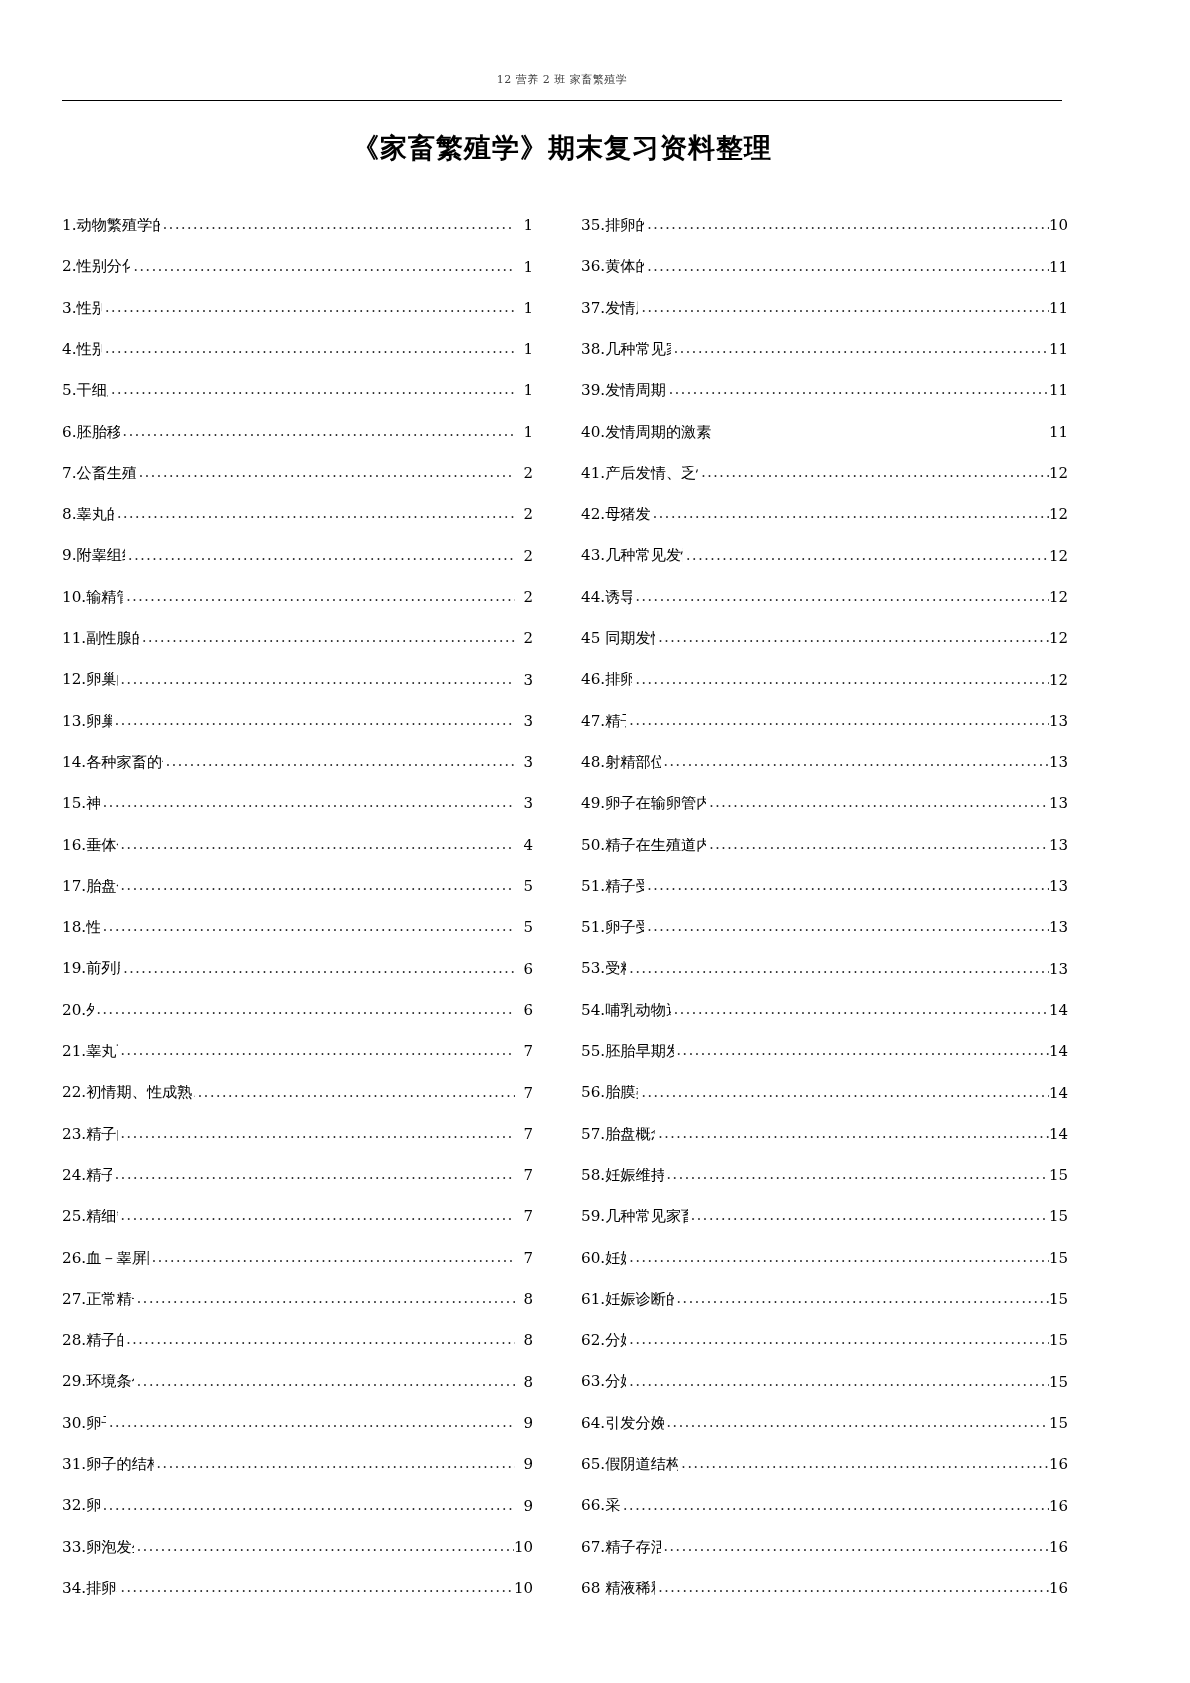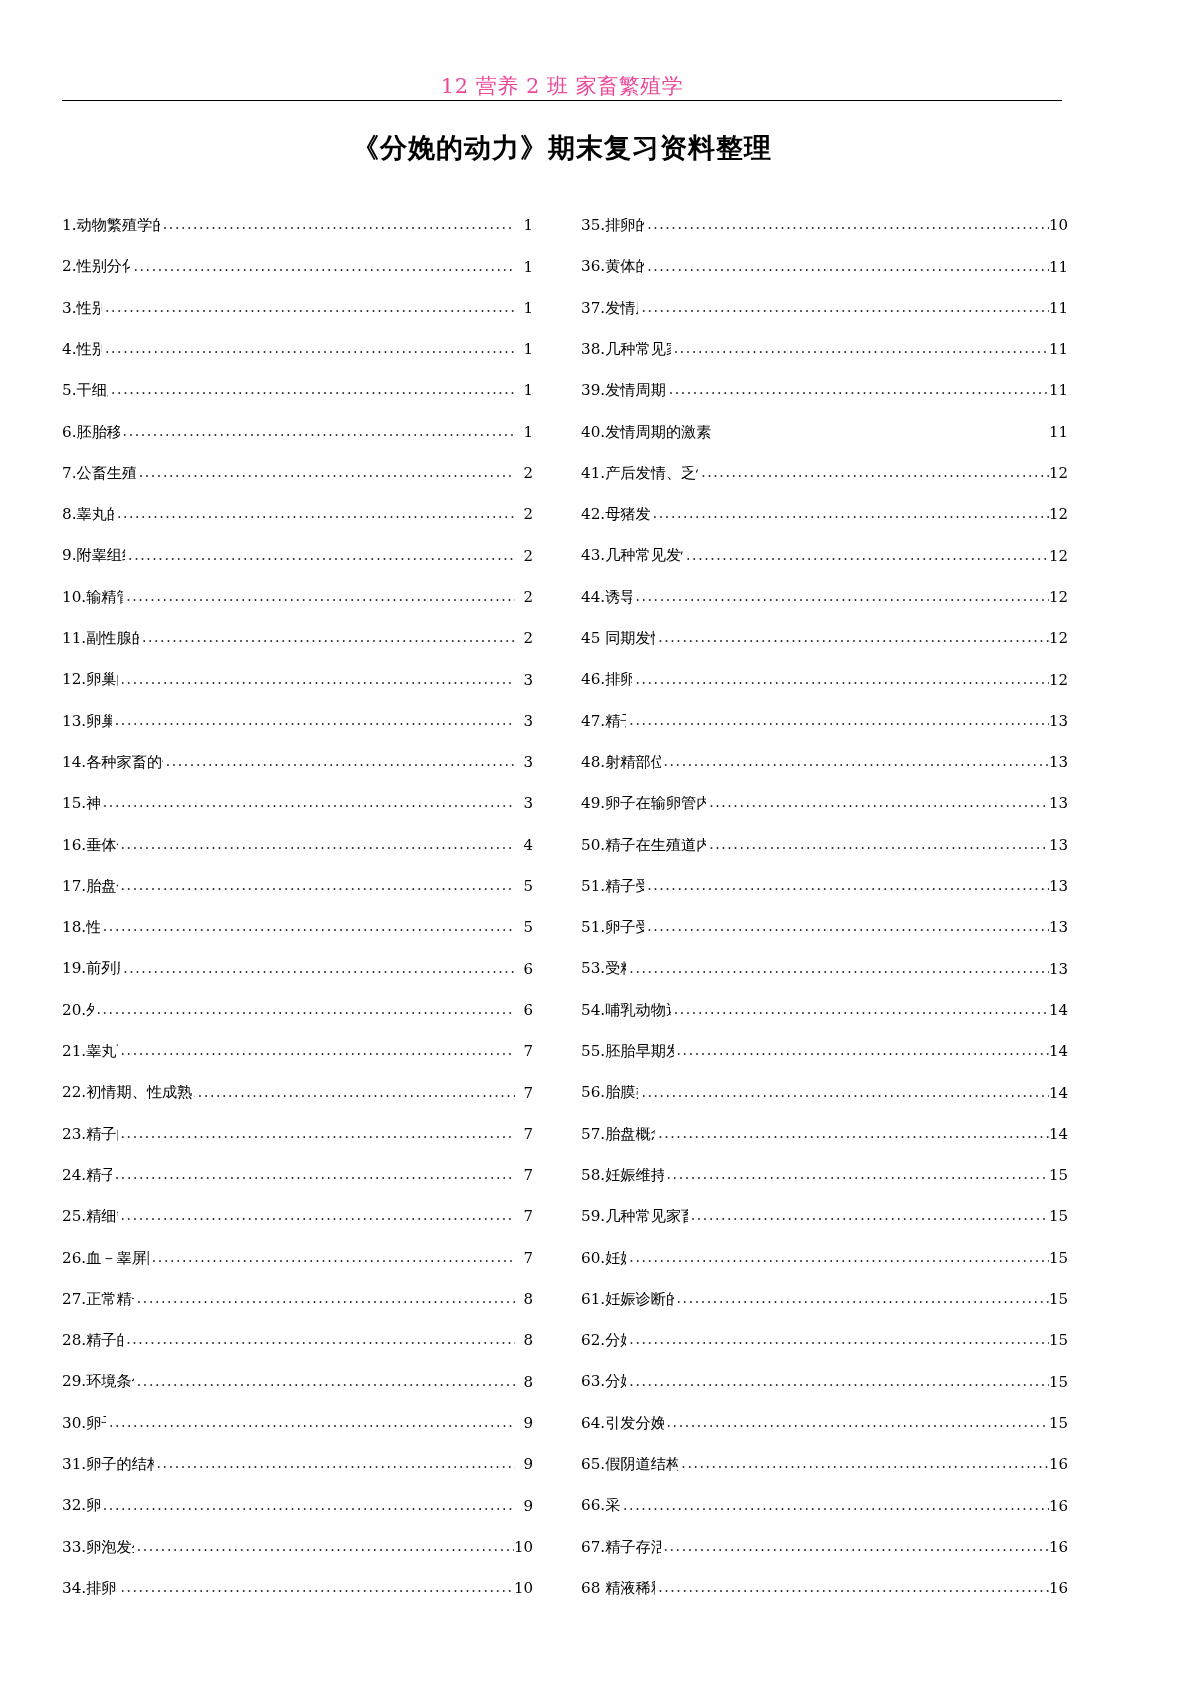--- a/index.html
+++ b/index.html
@@ -21,24 +21,24 @@
     position: relative;
     box-sizing: border-box;
     padding: 0;
   }
   .header {
     position: absolute;
     top: 72px;
     left: 62px;
     width: 1000px;
     text-align: center;
-    font-size: 21px;
+    font-size: 11px;
     font-family: "DejaVu Serif", "Liberation Serif", serif;
     letter-spacing: 0.5px;
-    color: #ec4899;
+    color: #404040;
   }
   .header-rule {
     position: absolute;
     top: 100px;
     left: 62px;
     width: 1000px;
     border-top: 1.4px solid #000;
   }
   .doc-title {
     position: absolute;
@@ -103,21 +103,21 @@
   }
 </style>
 </head>
 <body>
 
 <div class="page">
 
   <div class="header">12 营养 2 班    家畜繁殖学</div>
   <div class="header-rule"></div>
 
-  <div class="doc-title">《分娩的动力》期末复习资料整理</div>
+  <div class="doc-title">《家畜繁殖学》期末复习资料整理</div>
 
   <div class="toc">
 
     <div class="toc-col left">
       <div class="toc-entry">
           <span class="toc-text">1.动物繁殖学的研究内容、应用及意义</span>
           <span class="toc-dots">........................................................................................................................................................</span>
           <span class="toc-page">1</span>
         </div>
       <div class="toc-entry">

